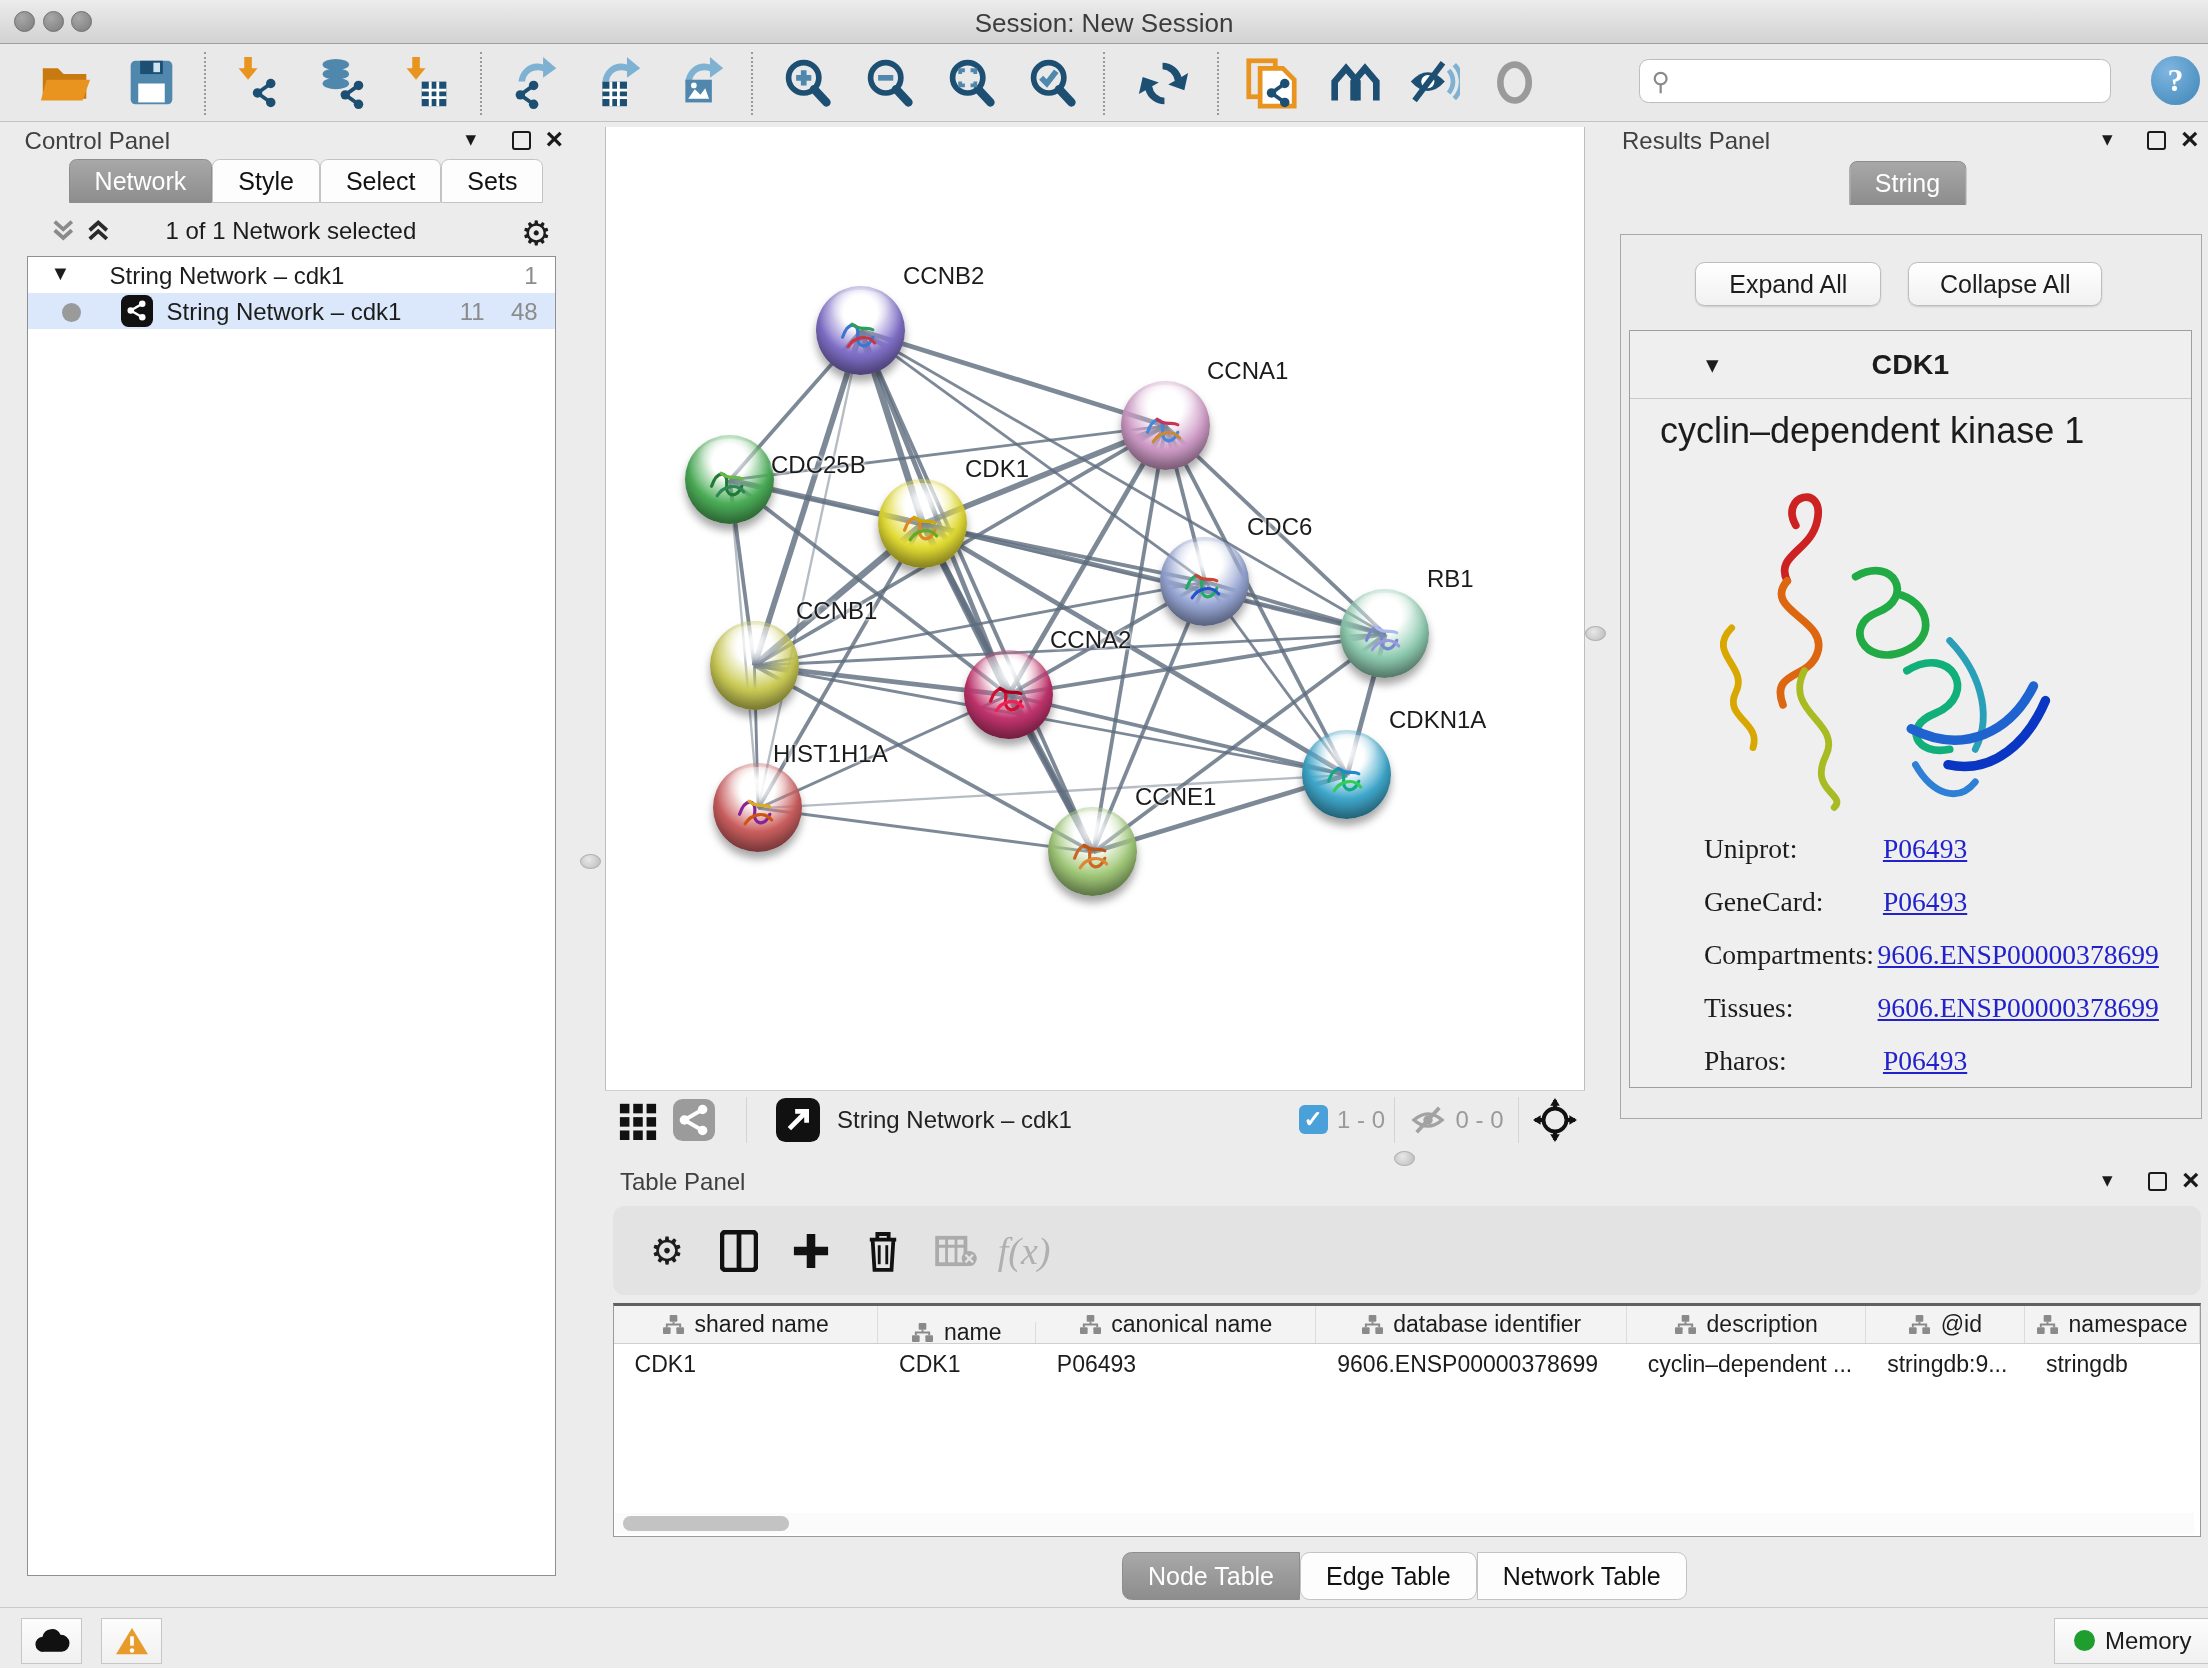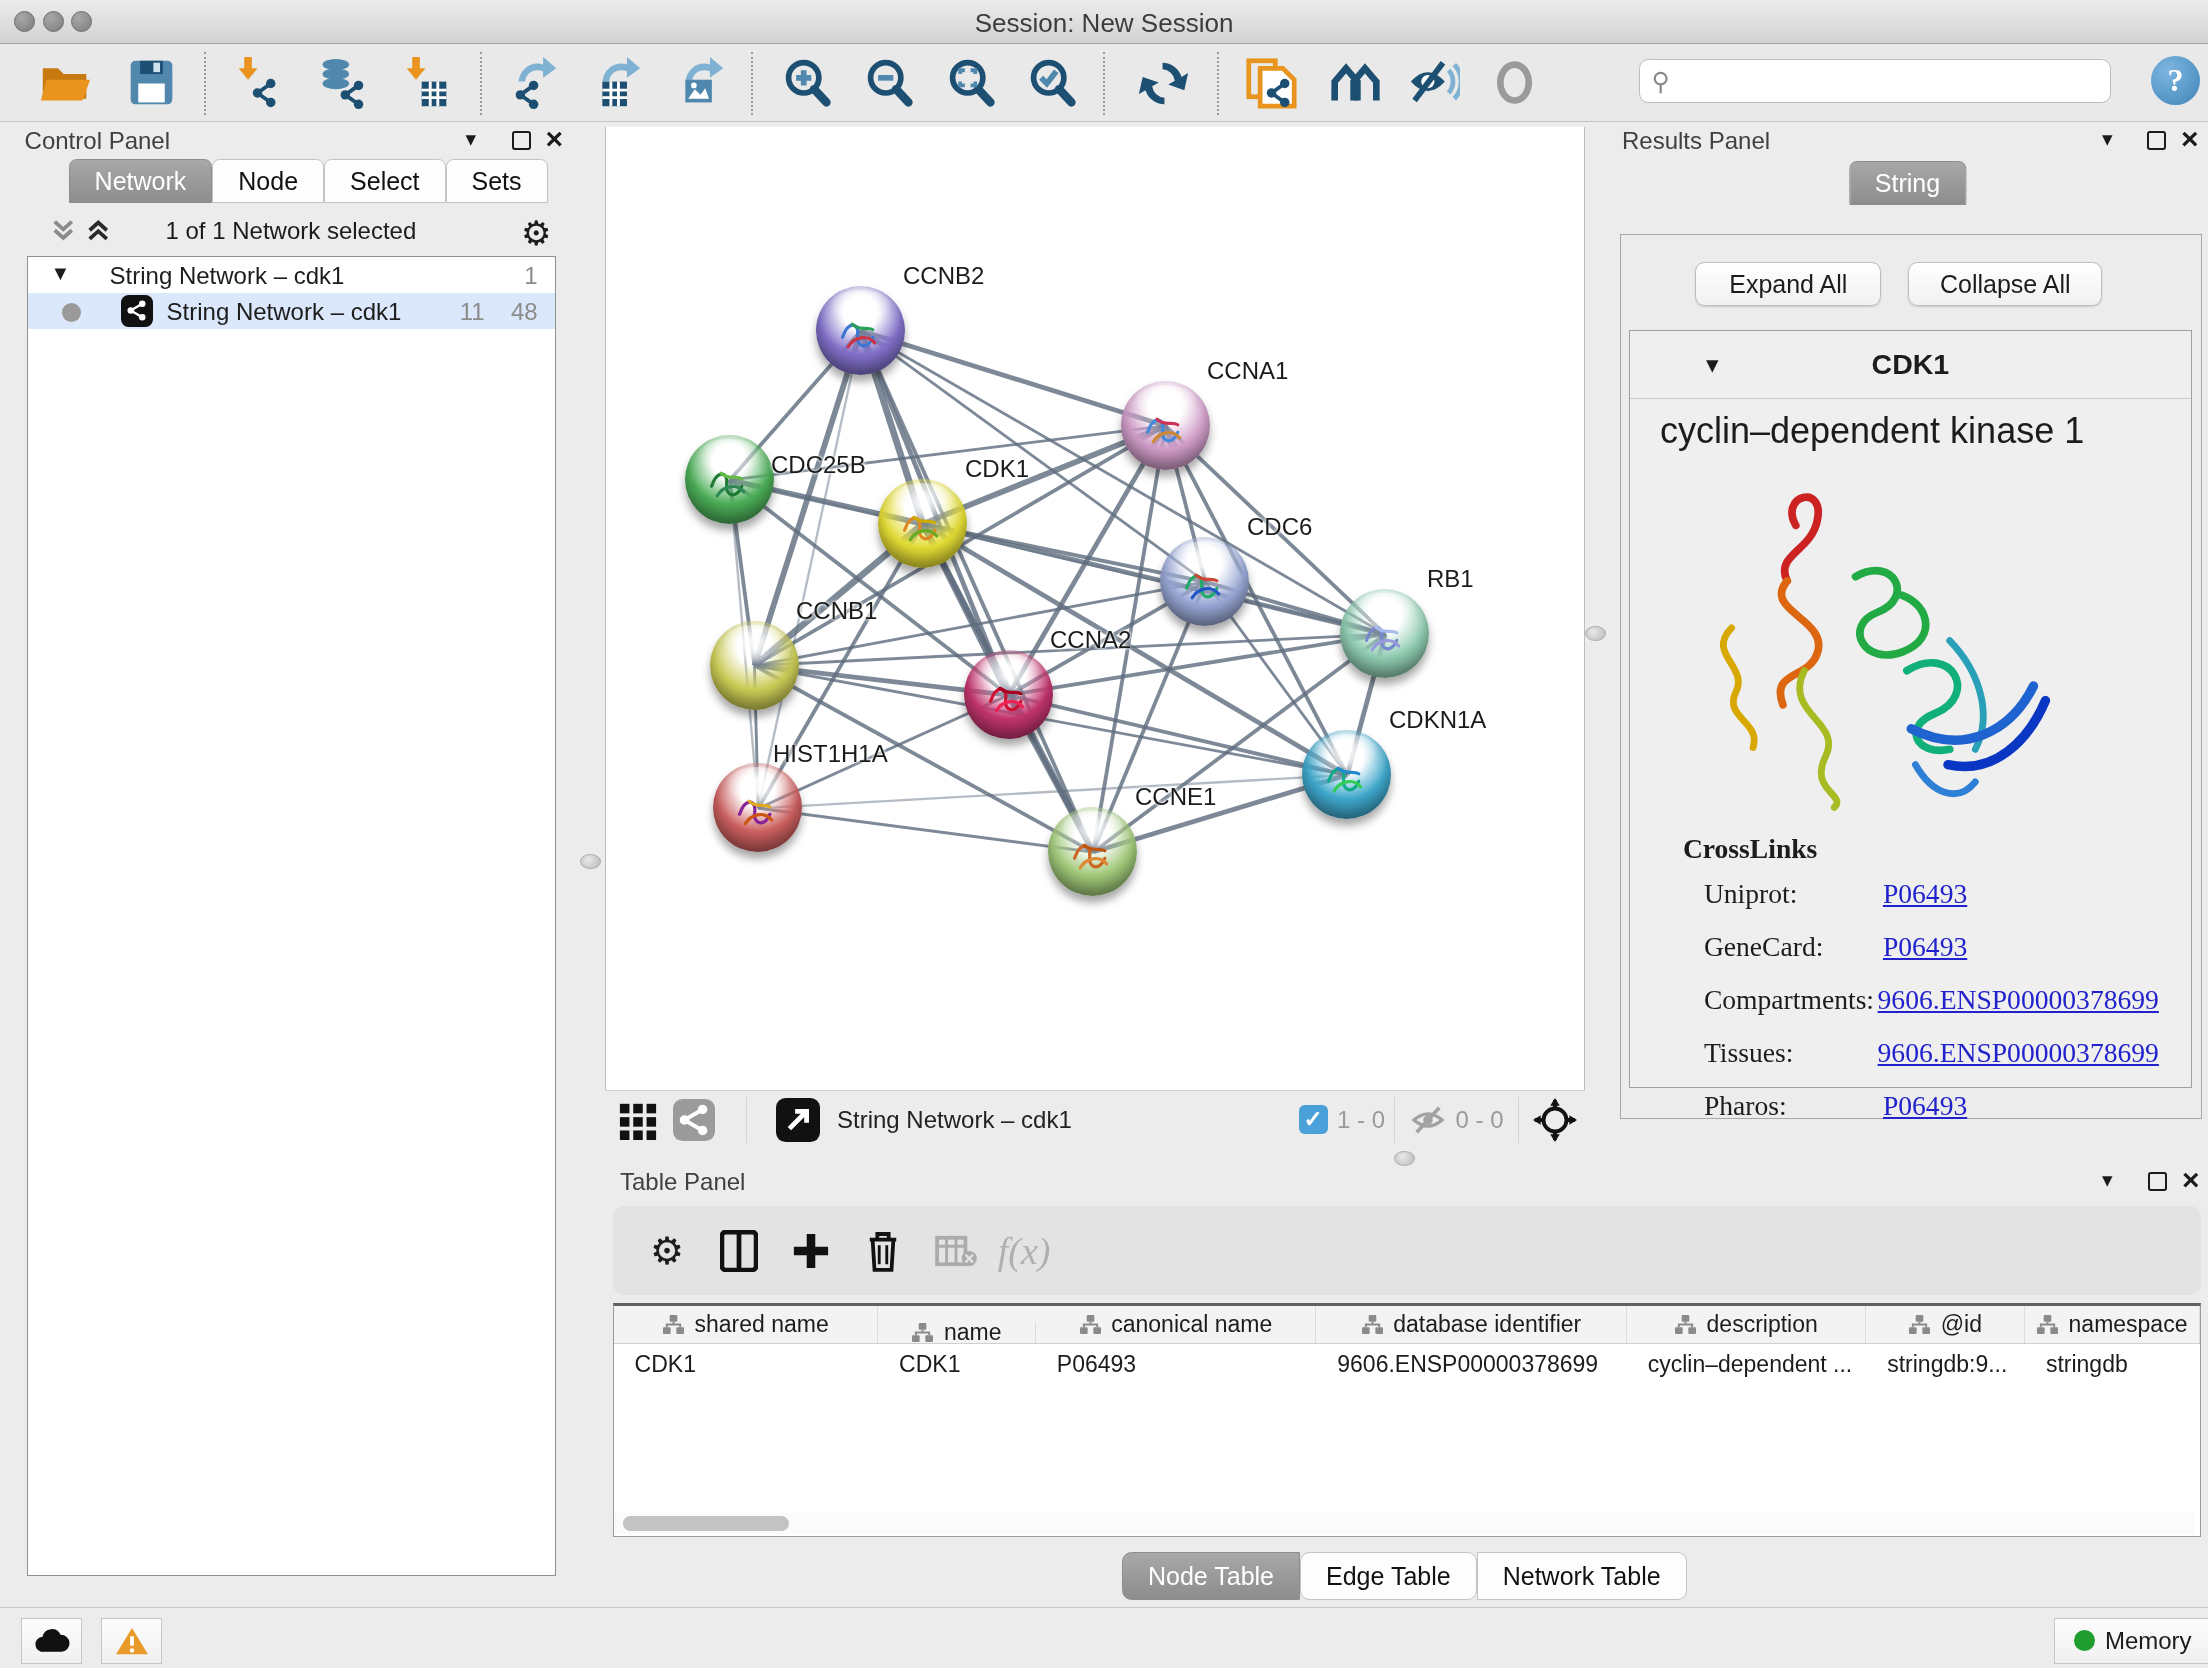--- a/index.html
+++ b/index.html
@@ -311,21 +311,21 @@
   <div id="help-btn">?</div>
 </div>
 
 <div id="control-panel">
   <span class="panel-head-title abs" style="left:17px;top:0">Control Panel</span>
   <span class="win-ctl caret abs" style="left:458px;top:0">▾</span>
   <span class="win-ctl abs" style="left:504px;top:3.8px">
       <span class="boxbtn"></span>
     </span>
   <span class="win-ctl closex abs" style="left:538px;top:1.9px">×</span>
-  <div id="cp-tabs"><span class="tab active">Network</span><span class="tab">Node</span><span class="tab">Select</span><span class="tab">Sets</span></div>
+  <div id="cp-tabs"><span class="tab active">Network</span><span class="tab">Style</span><span class="tab">Select</span><span class="tab">Sets</span></div>
   <div id="cp-sub">
     <div id="cp-statusrow">
       <svg class="chev" style="left:28.5px" viewBox="0 0 30 30">
         <path d="M6 6 L15 14 L24 6 M6 15 L15 23 L24 15" fill="none" stroke="#8a8a8a" stroke-width="4"></path>
         </svg>
       <svg class="chev" style="left:63px" viewBox="0 0 30 30">
         <path d="M6 24 L15 16 L24 24 M6 15 L15 7 L24 15" fill="none" stroke="#2a2a2a" stroke-width="4"></path>
         </svg>
       <div id="cp-status">1 of 1 Network selected</div>
       <div id="cp-gear">⚙</div>
@@ -612,21 +612,20 @@
           <path d="M130,230 C105,280 175,290 155,330 C135,370 180,375 165,390" stroke="#a8bb22" stroke-width="8"></path>
           <path d="M190,120 C235,95 260,145 215,162 C175,178 200,225 245,208 C288,192 275,148 238,140" stroke="#22aa44" stroke-width="9"></path>
           <path d="M250,230 C302,198 335,258 283,280 C243,296 262,330 300,322" stroke="#11b07a" stroke-width="9"></path>
           <path d="M300,195 C332,228 352,278 330,322" stroke="#2aa0b8" stroke-width="8"></path>
           <path d="M255,298 C318,330 372,300 398,248" stroke="#1f63d0" stroke-width="11"></path>
           <path d="M298,340 C352,352 392,312 412,265" stroke="#0a36c4" stroke-width="11"></path>
           <path d="M260,340 C280,375 310,385 330,360" stroke="#2e7fd6" stroke-width="8"></path>
         </g>
       </svg>
       <div id="crosslinks">
-        <div class="xl-title">CrossLinks</div>
         <div id="xl-rows">
             <div class="xl-row">
               <span class="xl-label">Uniprot:</span>
               <span class="xl-link">P06493</span>
             </div>
             <div class="xl-row">
               <span class="xl-label">GeneCard:</span>
               <span class="xl-link">P06493</span>
             </div>
             <div class="xl-row">

